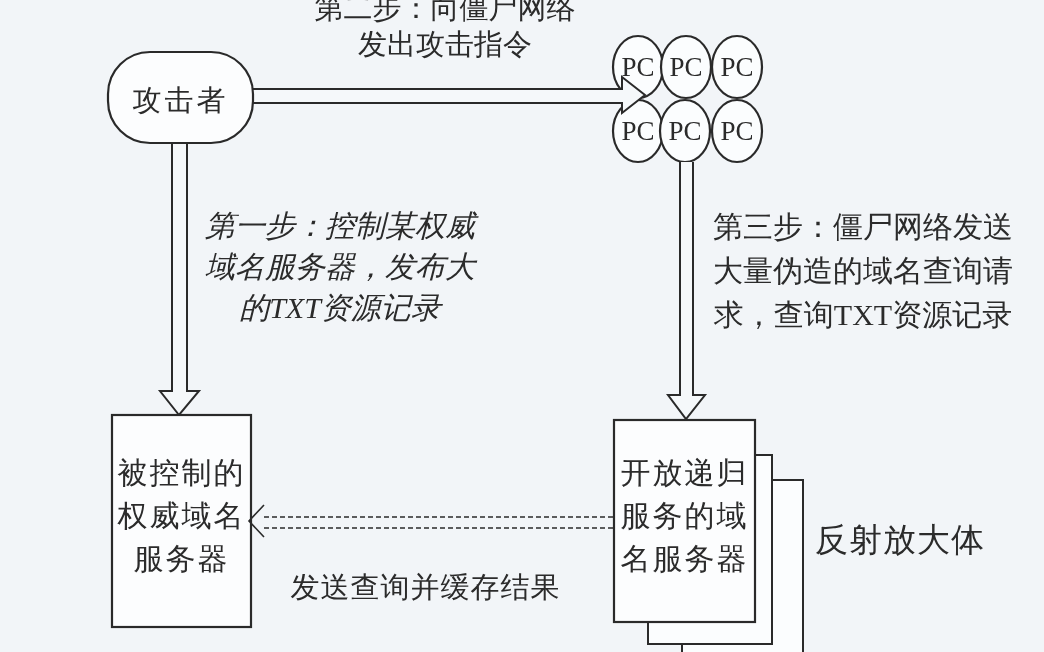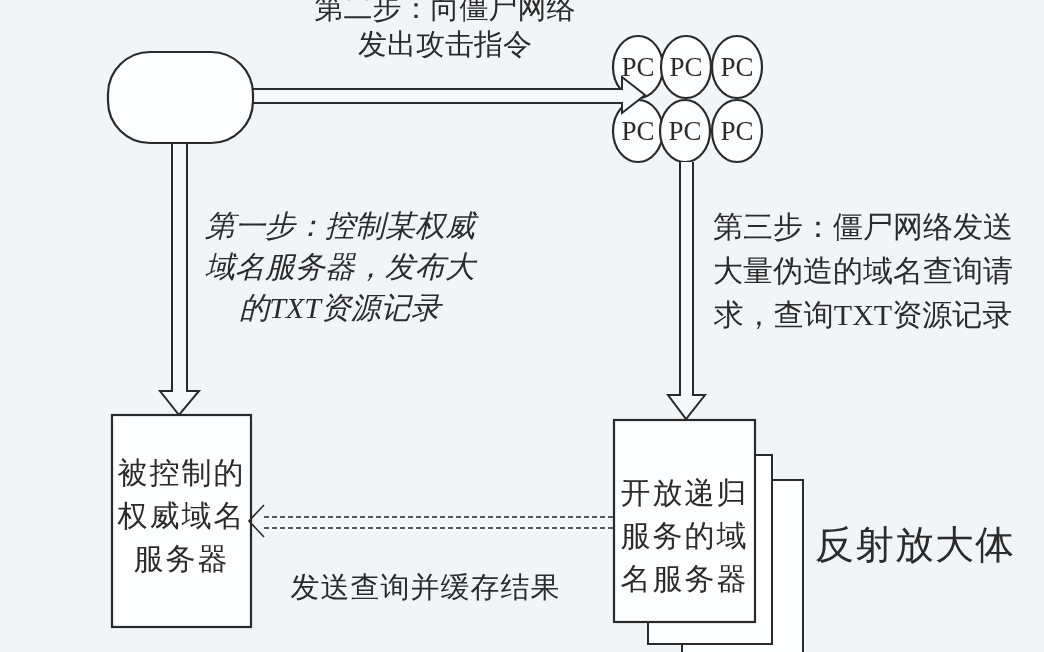--- a/index.html
+++ b/index.html
@@ -73,26 +73,27 @@
 发出攻击指令</div>
 
   <div class="lbl step" style="left:185px;top:205px;width:310px;font-style:italic;">第一步：控制某权威
 域名服务器，发布大
 的TXT资源记录</div>
 
   <div class="lbl step" style="left:693px;top:205px;width:340px;line-height:44px;">第三步：僵尸网络发送
 大量伪造的域名查询请
 求，查询TXT资源记录</div>
 
+  <div class="lbl" style="left:108px;top:81px;width:145px;font-size:29px;letter-spacing:3px;">攻击者</div>
 
   <div class="lbl node-text" style="left:112px;top:451px;width:139px;">被控制的
 权威域名
 服务器</div>
 
-  <div class="lbl node-text" style="left:614px;top:451px;width:141px;margin-top:20px;">开放递归
+  <div class="lbl node-text" style="left:614px;top:451px;width:141px;">开放递归
 服务的域
 名服务器</div>
 
   <div class="lbl" style="left:268px;top:568px;width:315px;font-size:29px;letter-spacing:1px;">发送查询并缓存结果</div>
 
-  <div class="lbl" style="left:815px;top:518px;width:220px;font-size:39px;letter-spacing:1px;text-align:left;">反射放大体</div>
+  <div class="lbl" style="left:815px;top:518px;width:220px;font-size:33px;letter-spacing:1px;text-align:left;">反射放大体</div>
 
 </div>
 
 </body></html>

